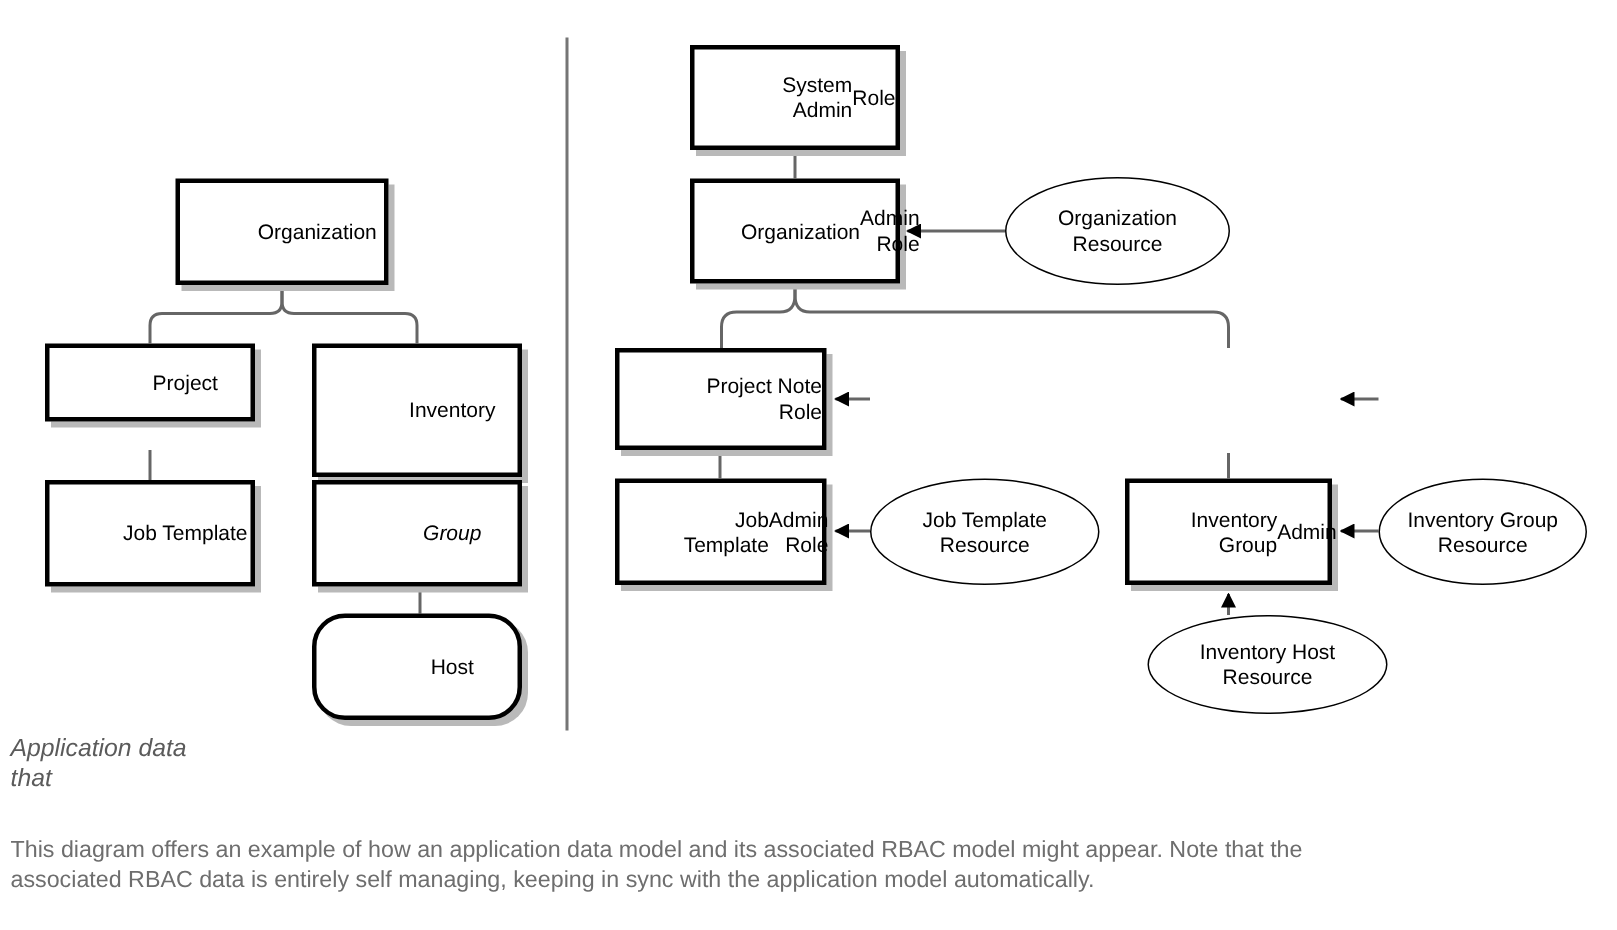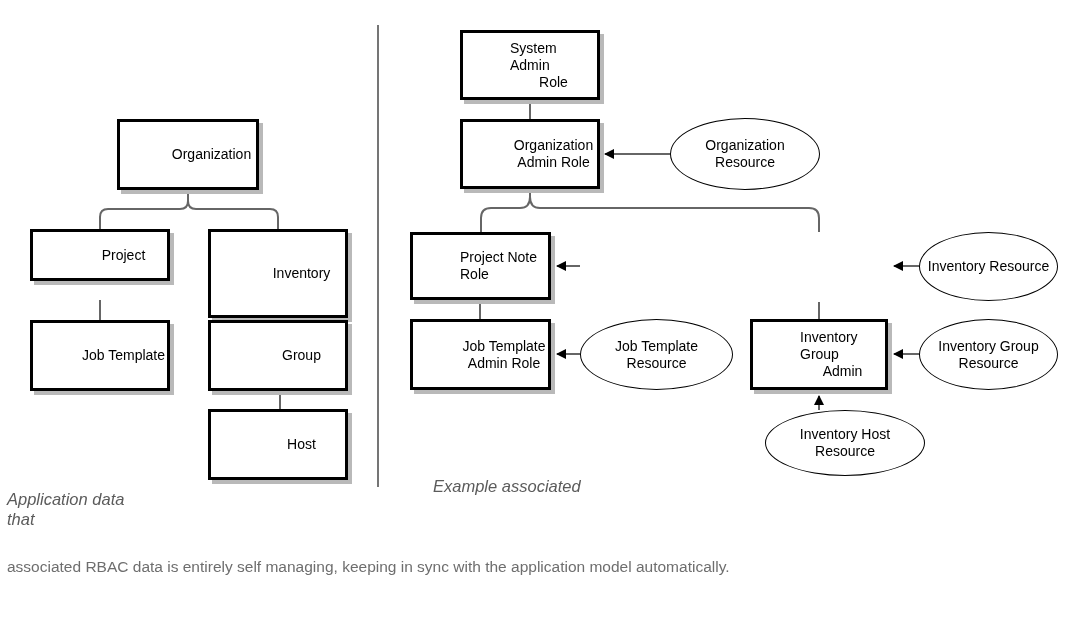--- a/index.html
+++ b/index.html
@@ -8,22 +8,22 @@
     width:1078px;height:620px;
     background:#ffffff;
     font-family:"Liberation Sans", sans-serif;
     overflow:hidden;
   }
   .connectors{position:absolute;left:0;top:0;width:1078px;height:620px;pointer-events:none;}
   .box{
     position:absolute;box-sizing:border-box;
     background:#ffffff;border:3px solid #000000;
     box-shadow:4px 4px 0 #b9b9b9;
-    display:flex;flex-direction:column;align-items:center;justify-content:center;
-    font-size:14px;line-height:17px;color:#000000;text-align:left;padding-left:47px;
+    display:flex;flex-direction:row;align-items:center;justify-content:center;
+    font-size:14px;line-height:17px;color:#000000;text-align:right;padding-left:47px;
   }
   .oval{
     position:absolute;box-sizing:border-box;
     background:#ffffff;border:1px solid #000000;border-radius:50%;
     display:flex;flex-direction:column;align-items:center;justify-content:center;
     font-size:14px;line-height:17px;color:#000000;text-align:center;
   }
   .divider{position:absolute;background:#757575;}
   .caption{
     position:absolute;font-style:italic;font-size:16.5px;line-height:20px;color:#5b5b5b;
@@ -77,25 +77,25 @@
     <span></span>
   </div>
   <div class="box" style="left:208px;top:229px;width:140px;height:89px;">
     <span>Inventory</span>
     <span></span>
   </div>
   <div class="box" style="left:30px;top:320px;width:140px;height:71px;">
     <span>Job Template</span>
     <span></span>
   </div>
-  <div class="box" style="left:208px;top:320px;width:140px;height:71px;">
+  <div class="box" style="left:208px;top:320px;width:140px;height:71px;font-style:italic;">
     <span>Group</span>
     <span></span>
   </div>
-  <div class="box" style="left:208px;top:409px;width:140px;height:71px;">
+  <div class="box" style="left:208px;top:409px;width:140px;height:71px;border-radius:22px;">
     <span>Host</span>
     <span></span>
   </div>
 
   <div class="box" style="left:460px;top:30px;width:140px;height:70px;">
     <span>System Admin</span>
     <span>Role</span>
   </div>
   <div class="box" style="left:460px;top:119px;width:140px;height:70px;">
     <span>Organization</span>
@@ -115,38 +115,34 @@
   </div>
 
   <div class="oval" style="left:670px;top:118px;width:150px;height:72px;">
     <span>Organization</span>
     <span>Resource</span>
   </div>
   <div class="oval" style="left:580px;top:319px;width:153px;height:71px;">
     <span>Job Template</span>
     <span>Resource</span>
   </div>
-  <div class="oval" style="left:919px;top:232px;width:139px;height:69px;">
-    <span>Inventory Resource</span>
-    <span></span>
-  </div>
   <div class="oval" style="left:919px;top:319px;width:139px;height:71px;">
     <span>Inventory Group</span>
     <span>Resource</span>
   </div>
   <div class="oval" style="left:765px;top:410px;width:160px;height:66px;">
     <span>Inventory Host</span>
     <span>Resource</span>
   </div>
 
   <div class="caption" style="left:7px;top:489px;font-style:italic;">
     <div>Application data</div>
     <div>that</div>
   </div>
   <div class="caption" style="left:433px;top:476px;">
-    <div>Example associated</div>
   </div>
 
   <div class="footer" style="left:7px;top:557px;">
+    <div>This diagram offers an example of how an application data model and its associated RBAC model might appear. Note that the</div>
     <div>associated RBAC data is entirely self managing, keeping in sync with the application model automatically.</div>
   </div>
 
 </div>
 
 </body></html>

